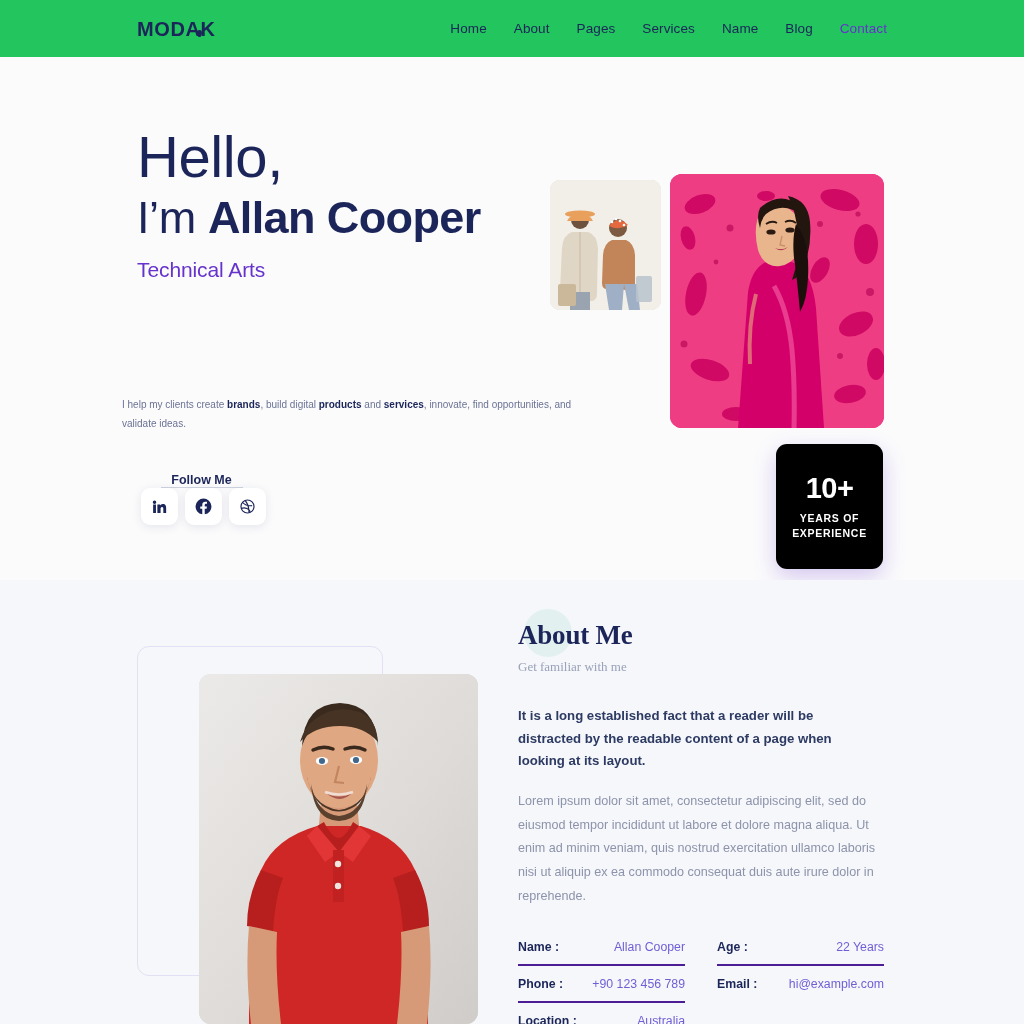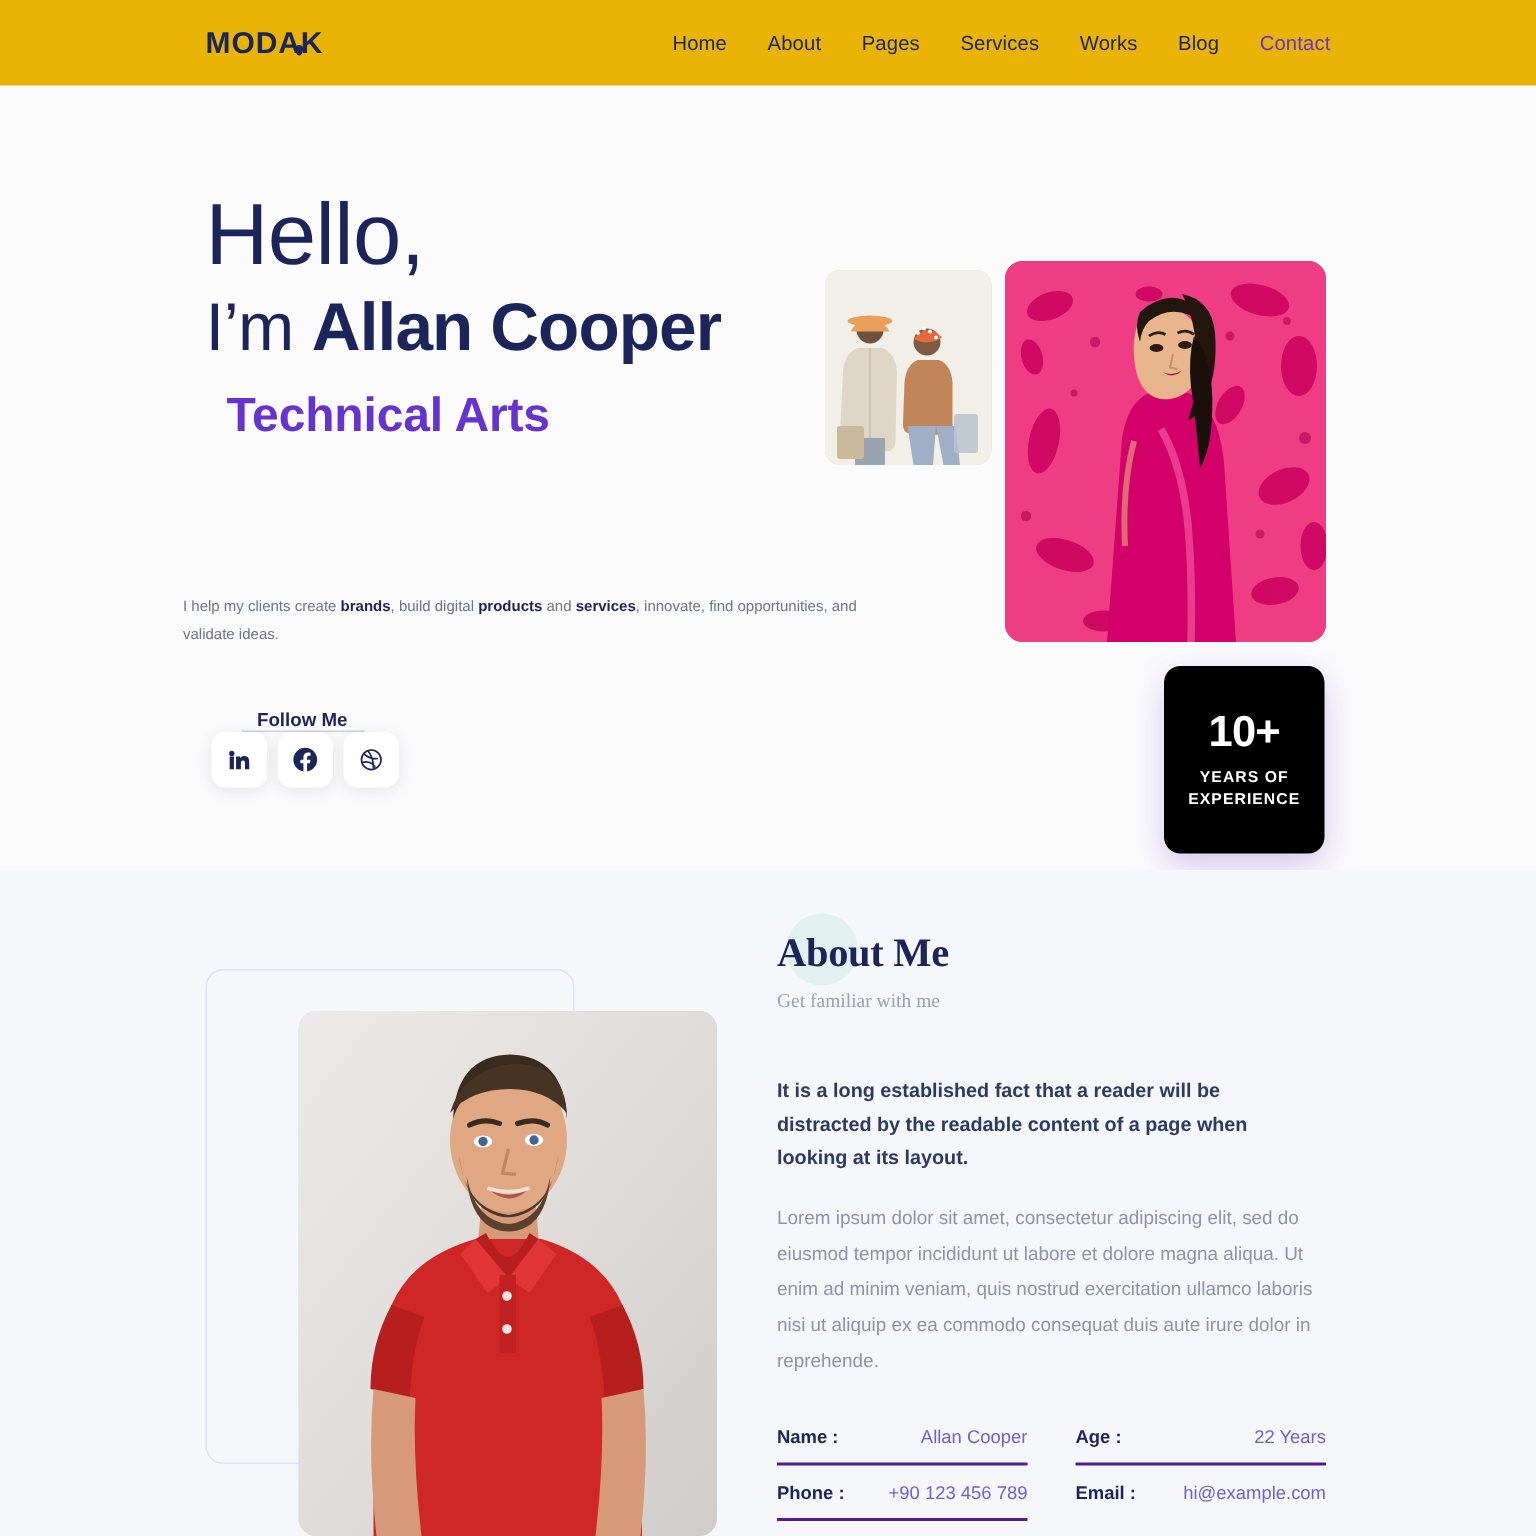--- a/index.html
+++ b/index.html
@@ -10,21 +10,21 @@
     overflow: hidden;
     font-family: "Liberation Sans", sans-serif;
     background: #ffffff;
   }
 
   .page { width: 1024px; height: 1024px; position: relative; overflow: hidden; }
 
   
   .header {
     height: 57px;
-    background: #eab308;
+    background: #22c55e;
     display: flex;
     align-items: center;
     padding: 0 137px 0 137px;
     position: relative;
     z-index: 20;
   }
   .logo {
     font-size: 20px;
     font-weight: 700;
     letter-spacing: 0.6px;
@@ -82,25 +82,24 @@
     font-weight: 300;
     color: #1b2559;
     line-height: 1.16;
     letter-spacing: -0.4px;
     margin-top: 2px;
     white-space: nowrap;
   }
   .hero-name-line b { font-weight: 700; letter-spacing: -0.6px; }
   .hero-role {
     margin-top: 14px;
-    font-size: 32px;
-    font-weight: 700;
+    font-size: 21px;
+    font-weight: 400;
     color: #6633cc;
     letter-spacing: -0.1px;
-    margin-left: 14px;
   }
 
   .hero-desc {
     position: absolute;
     left: 122px;
     top: 338px;
     width: 480px;
     font-size: 10px;
     line-height: 1.92;
     color: #6b7394;
@@ -226,21 +225,21 @@
     line-height: 1;
   }
   .about-sub {
     position: relative;
     margin-top: 10px;
     font-family: "Liberation Serif", serif;
     font-size: 13px;
     color: #9aa1b9;
   }
   .about-lead {
-    margin-top: 41px;
+    margin-top: 30px;
     font-size: 13.2px;
     font-weight: 600;
     line-height: 1.72;
     color: #2d3a63;
     width: 348px;
   }
   .about-body {
     margin-top: 17px;
     font-size: 12.6px;
     line-height: 1.88;
@@ -283,21 +282,21 @@
   <div class="header">
     <div class="logo">
       <span>MODAK</span>
       <span class="logo-drop"></span>
     </div>
     <nav class="nav" id="nav">
         <a class="nav-item">Home</a>
         <a class="nav-item">About</a>
         <a class="nav-item">Pages</a>
         <a class="nav-item">Services</a>
-        <a class="nav-item">Works</a>
+        <a class="nav-item">Name</a>
         <a class="nav-item">Blog</a>
         <a class="nav-item active">Contact</a>
       </nav>
   </div>
 
   <div class="hero">
 
     <div class="hero-left">
       <div class="hero-hello">Hello,</div>
       <div class="hero-name-line">

